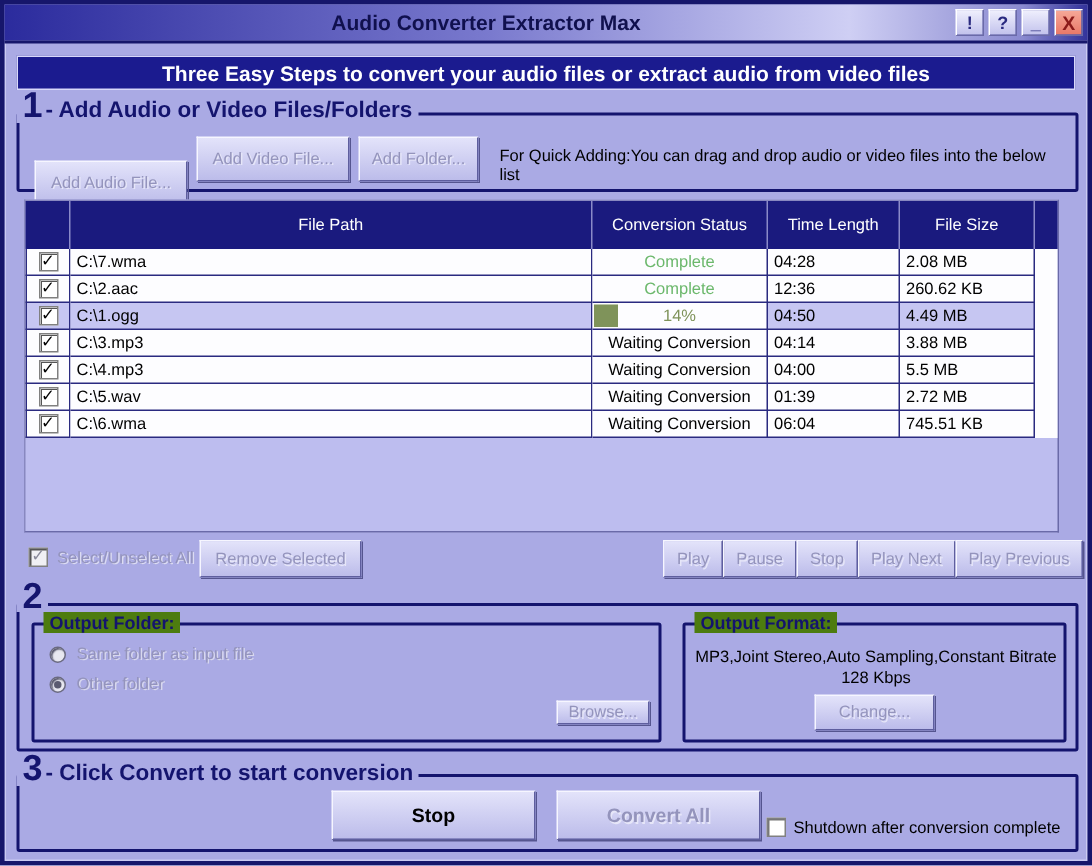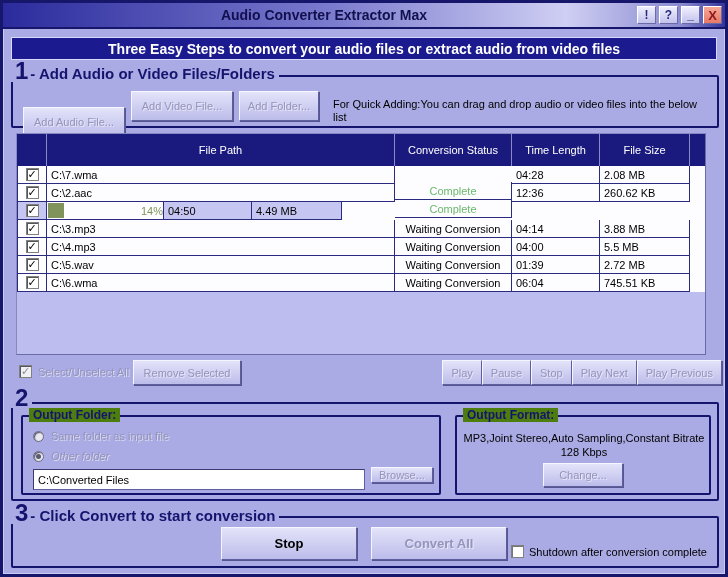--- a/index.html
+++ b/index.html
@@ -78,24 +78,24 @@
   .col-cb{width:30px}.col-path{width:348px}.col-status{width:117px}.col-time{width:88px}.col-size{width:90px}
   .lv-row { display:flex; height:18px; background:#fdfdff; }
   .lv-row.selected .cell { background:#c6c6f2; }
   .cell {
     font-size:11px; color:#000; display:flex; align-items:center;
     border-right:1px solid #2a2a80; border-bottom:1px solid #2a2a80; height:100%;
     padding:0 4px; overflow:hidden; white-space:nowrap; background:#fdfdff;
   }
   .cell.cb { justify-content:center; border-left:1px solid #2a2a80; padding:0; }
   .cell.center { justify-content:center; }
-  .cell.status-complete { color:#6cb86c; justify-content:center;margin-top:16px; }
+  .cell.status-complete { color:#6cb86c; justify-content:center; }
   .cell.progress { position:relative; padding:0; background:#fdfdff !important; }
   .progress-block { position:absolute; left:1px; top:1px; bottom:1px; background:#7f935a; }
-  .progress-label { position:relative; width:100%; text-align:right; color:#7f935a; font-size:11px; }
+  .progress-label { position:relative; width:100%; text-align:center; color:#7f935a; font-size:11px; }
 
   .checkbox {
     width:13px; height:13px; background:#fff; border:1px solid #808080;
     box-shadow:inset 1px 1px 0 #555; font-size:11px; line-height:11px; color:#000;
     display:flex; align-items:center; justify-content:center;
   }
   .checkbox.gray { color:#8a8a9a; background:#f0f0f4; }
   .checkbox.empty { color:transparent; box-shadow:inset 1px 1px 0 #777; }
 
   
@@ -186,20 +186,21 @@
       <div class="cell col-path">C:\2.aac</div>
       <div class="cell col-status status-complete">Complete</div>
       <div class="cell col-time">12:36</div>
       <div class="cell col-size">260.62 KB</div>
     </div>
 
     <div class="lv-row selected">
       <div class="cell cb col-cb">
           <span class="checkbox">✓</span>
         </div>
+      <div class="cell col-path">C:\1.ogg</div>
       <div class="cell col-status progress">
         <span class="progress-block" style="width:14%"></span>
         <span class="progress-label">14%</span>
       </div>
       <div class="cell col-time">04:50</div>
       <div class="cell col-size">4.49 MB</div>
     </div>
 
     <div class="lv-row">
       <div class="cell cb col-cb">
@@ -259,27 +260,26 @@
   <div class="step-head" style="left:8px; top:385px;">
     <span class="step-digit">2</span>
   </div>
 
   <div class="groupbox" style="left:18px; top:412px; width:420px; height:80px;"></div>
   <div class="group-label" style="left:26px; top:405px;">Output Folder:</div>
   <div class="radio-row" style="left:30px; top:427px;">
     <span class="radio"></span>
     <span class="radio-label">Same folder as input file</span>
   </div>
-  <div class="radio-row" style="left:30px; top:447px;font-style:italic;">
+  <div class="radio-row" style="left:30px; top:447px;">
     <span class="radio">
         <span class="dot"></span>
       </span>
     <span class="radio-label">Other folder</span>
   </div>
-  <div class="folder-input">C:\Converted Files</div>
   <div class="btn disabled" style="position:absolute; left:368px; top:464px; width:62px; height:16px;">Browse...</div>
 
   <div class="groupbox" style="left:452px; top:412px; width:256px; height:80px;"></div>
   <div class="group-label" style="left:460px; top:405px;">Output Format:</div>
   <div class="format-text">MP3,Joint Stereo,Auto Sampling,Constant Bitrate 128 Kbps</div>
   <div class="btn disabled" style="position:absolute; left:540px; top:460px; width:80px; height:24px;">Change...</div>
 
   <div class="step-box" style="left:8px; top:513px; width:708px; height:52px;"></div>
   <div class="step-head" style="left:8px; top:500px;">
     <span class="step-digit">3</span>

